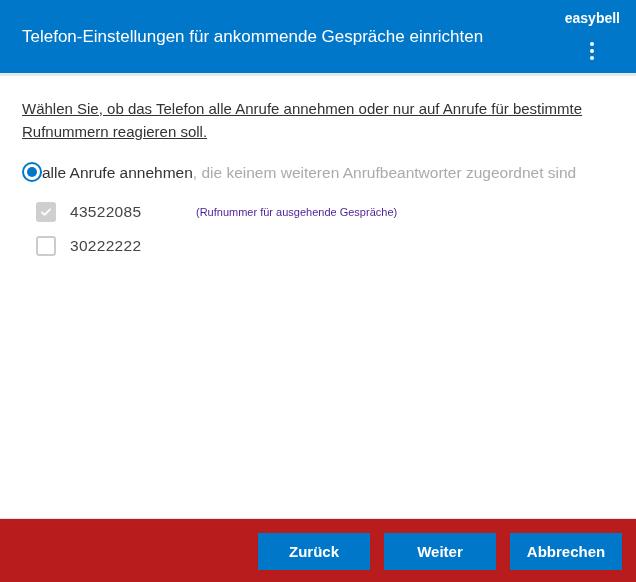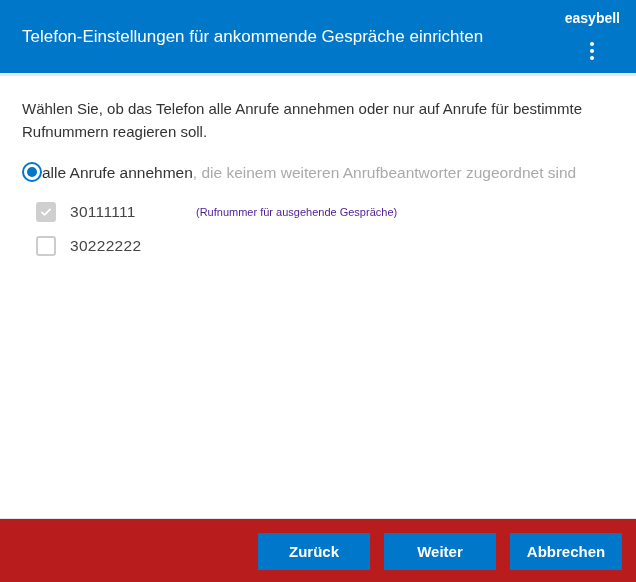--- a/index.html
+++ b/index.html
@@ -5,21 +5,21 @@
     * { box-sizing: border-box; margin: 0; padding: 0; }
     html, body { height: 100%; }
     body { font-family: -apple-system, BlinkMacSystemFont, "Segoe UI", Arial, sans-serif; font-size: 15px; color: #333; background: #fafafa; width: 636px; height: 582px; display: flex; flex-direction: column; overflow: hidden; }
     .header { background: #0077c8; color: #fff; display: flex; align-items: center; justify-content: space-between; padding: 0 16px 0 22px; height: 76px; border-bottom: 3px solid #e8e8e8; }
     .header-title { font-size: 17px; font-weight: 400; }
     .header-right { display: flex; align-items: center; gap: 12px; flex-direction: column; }
     .brand { font-size: 14px; font-weight: 600; }
     .more-icon { display: inline-flex; flex-direction: column; gap: 3px; cursor: pointer; padding: 4px; }
     .more-dot { width: 4px; height: 4px; background: #fff; border-radius: 50%; }
     .main { flex: 1; background: #fff; padding: 22px 22px 0 22px; overflow: auto; }
-    .intro { font-size: 15px; line-height: 1.5; color: #333; margin-bottom: 18px; }
+    .intro { font-size: 15px; line-height: 1.5; color: #333; margin-bottom: 18px; text-decoration: underline; }
     .option-row { display: flex; align-items: flex-start; gap: 0; margin-bottom: 12px; }
     .radio { width: 20px; height: 20px; border: 2px solid #777; border-radius: 50%; background: #fff; flex-shrink: 0; display: inline-flex; align-items: center; justify-content: center; cursor: pointer; margin-top: 1px; }
     .radio.selected { border-color: #0077c8; }
     .radio .dot { width: 10px; height: 10px; border-radius: 50%; background: #0077c8; display: none; }
     .radio.selected .dot { display: block; }
     .option-label { font-size: 15.5px; line-height: 1.5; color: #333; flex: 1; }
     .option-label .hint { color: #aaa; }
     .numbers { margin-top: 18px; padding-left: 14px; }
     .number-row { display: flex; align-items: center; gap: 14px; margin-bottom: 14px; }
     .checkbox { width: 20px; height: 20px; border: 2px solid #ccc; border-radius: 3px; background: #fff; display: inline-flex; align-items: center; justify-content: center; cursor: pointer; flex-shrink: 0; }
@@ -60,21 +60,21 @@
   </div>
 
 
   <div class="numbers">
     <div class="number-row">
       <span class="checkbox checked disabled">
         <svg width="14" height="14" viewBox="0 0 24 24" fill="none">
             <path d="M5 12.5l4.5 4.5L19 7.5" stroke="#fff" stroke-width="3" stroke-linecap="round" stroke-linejoin="round"></path>
           </svg>
       </span>
-      <span class="number-val">30111111</span>
+      <span class="number-val">43522085</span>
       <span class="number-note">(Rufnummer für ausgehende Gespräche)</span>
     </div>
     <div class="number-row">
       <span class="checkbox">
         
       </span>
       <span class="number-val">30222222</span>
       <span class="number-note"></span>
     </div>
   </div>

